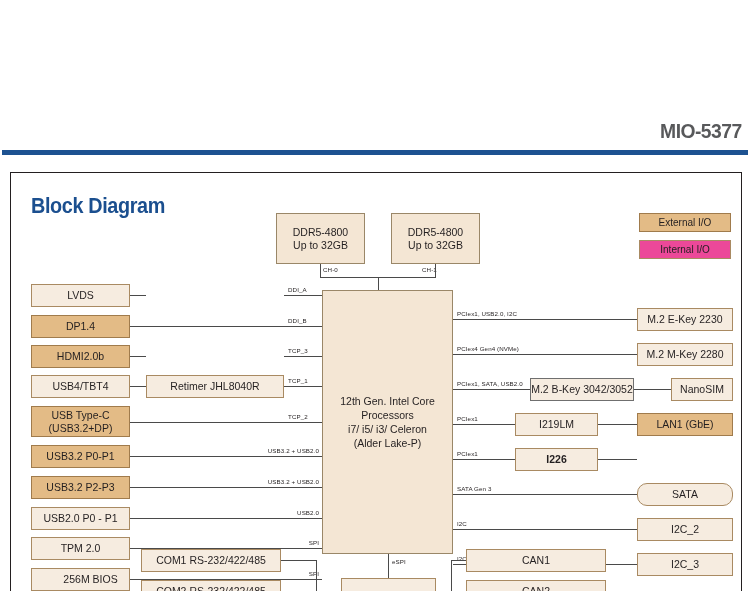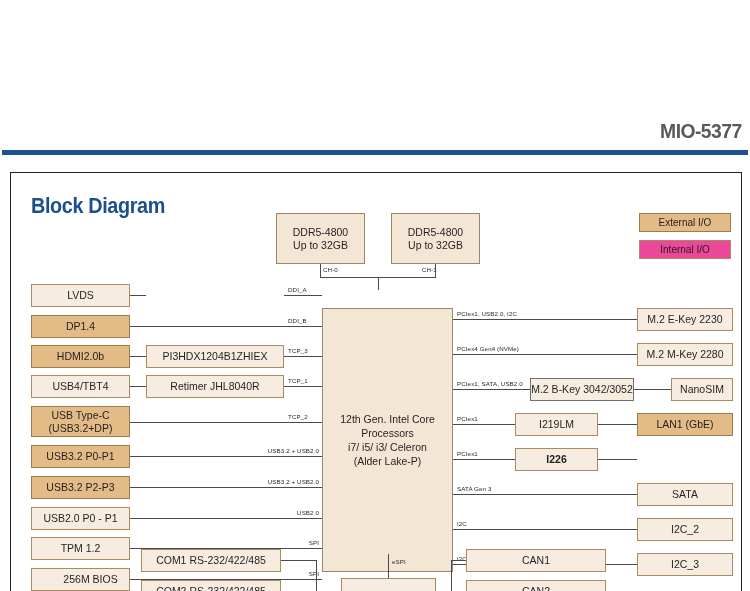--- a/index.html
+++ b/index.html
@@ -40,21 +40,21 @@
     background: #f6ece0;
     color: #231f20;
     font-size: 10.5px;
     display: flex; align-items: center; justify-content: center;
     text-align: center; line-height: 1.18;
     white-space: pre-line;
   }
   .blk.ext { background: #e3bb86; border-color: #a07b4c; }
   .blk.cpu {
     background: #f4e6d4; border-color: #9a8768;
-    font-size: 10.5px; line-height: 1.35; margin-top: 18px;
+    font-size: 10.5px; line-height: 1.35;
   }
   .blk.mem { background: #f4e6d4; border-color: #9a8768; }
   .blk.dark-border { border-color: #6f6f6f; }
 
   
   .wire { position: absolute; background: #4a4a4a; }
   .wire.h { height: 1px; }
   .wire.v { width: 1px; }
 
   
@@ -108,21 +108,20 @@
     <div class="blk" style="left:20px; top:111px; width:99px; height:23px;">LVDS</div>
     <div class="wire h" style="left:119px; top:122px; width:16px;"></div>
     <div class="wire h" style="left:273px; top:122px; width:38px;"></div>
     <div class="sig" style="left:277px; top:113px;">DDI_A</div>
 
     <div class="blk ext" style="left:20px; top:142px; width:99px; height:23px;">DP1.4</div>
     <div class="wire h" style="left:119px; top:153px; width:192px;"></div>
     <div class="sig" style="left:277px; top:144px;">DDI_B</div>
 
     <div class="blk ext" style="left:20px; top:172px; width:99px; height:23px;">HDMI2.0b</div>
-    <div class="blk" style="left:135px; top:172px; width:138px; height:23px;">PI3HDX1204B1ZHIEX</div>
     <div class="wire h" style="left:119px; top:183px; width:16px;"></div>
     <div class="wire h" style="left:273px; top:183px; width:38px;"></div>
     <div class="sig" style="left:277px; top:174px;">TCP_3</div>
 
     <div class="blk" style="left:20px; top:202px; width:99px; height:23px;">USB4/TBT4</div>
     <div class="blk" style="left:135px; top:202px; width:138px; height:23px;">Retimer JHL8040R</div>
     <div class="wire h" style="left:119px; top:213px; width:16px;"></div>
     <div class="wire h" style="left:273px; top:213px; width:38px;"></div>
     <div class="sig" style="left:277px; top:204px;">TCP_1</div>
 
@@ -136,21 +135,21 @@
     <div class="sig r" style="left:220px; top:274px; width:88px;">USB3.2 + USB2.0</div>
 
     <div class="blk ext" style="left:20px; top:303px; width:99px; height:23px;">USB3.2 P2-P3</div>
     <div class="wire h" style="left:119px; top:314px; width:192px;"></div>
     <div class="sig r" style="left:220px; top:305px; width:88px;">USB3.2 + USB2.0</div>
 
     <div class="blk" style="left:20px; top:334px; width:99px; height:23px;">USB2.0 P0 - P1</div>
     <div class="wire h" style="left:119px; top:345px; width:192px;"></div>
     <div class="sig r" style="left:240px; top:336px; width:68px;">USB2.0</div>
 
-    <div class="blk" style="left:20px; top:364px; width:99px; height:23px;">TPM 1.2</div>
+    <div class="blk" style="left:20px; top:364px; width:99px; height:23px;">TPM 2.0</div>
     <div class="wire h" style="left:119px; top:375px; width:192px;"></div>
     <div class="sig r" style="left:250px; top:366px; width:58px;">SPI</div>
 
     <div class="blk" style="left:20px; top:395px; width:99px; height:23px;padding-left:20px;">256M BIOS</div>
     <div class="wire h" style="left:119px; top:406px; width:192px;"></div>
     <div class="sig r" style="left:250px; top:397px; width:58px;">SPI</div>
 
     <div class="wire h" style="left:442px; top:146px; width:184px;"></div>
     <div class="sig" style="left:446px; top:137px;">PCIex1, USB2.0, I2C</div>
     <div class="blk" style="left:626px; top:135px; width:96px; height:23px;">M.2 E-Key 2230</div>
@@ -171,21 +170,21 @@
     <div class="wire h" style="left:587px; top:251px; width:39px;"></div>
     <div class="blk ext" style="left:626px; top:240px; width:96px; height:23px;">LAN1 (GbE)</div>
 
     <div class="wire h" style="left:442px; top:286px; width:62px;"></div>
     <div class="sig" style="left:446px; top:277px;">PCIex1</div>
     <div class="blk" style="left:504px; top:275px; width:83px; height:23px;font-weight:bold;">I226</div>
     <div class="wire h" style="left:587px; top:286px; width:39px;"></div>
 
     <div class="wire h" style="left:442px; top:321px; width:184px;"></div>
     <div class="sig" style="left:446px; top:312px;">SATA Gen 3</div>
-    <div class="blk" style="left:626px; top:310px; width:96px; height:23px;">SATA</div>
+    <div class="blk" style="left:626px; top:310px; width:96px; height:23px;border-radius:10px;">SATA</div>
 
     <div class="wire h" style="left:442px; top:356px; width:184px;"></div>
     <div class="sig" style="left:446px; top:347px;">I2C</div>
     <div class="blk" style="left:626px; top:345px; width:96px; height:23px;">I2C_2</div>
 
     <div class="wire h" style="left:442px; top:391px; width:184px;"></div>
     <div class="sig" style="left:446px; top:382px;">I2C</div>
     <div class="blk" style="left:626px; top:380px; width:96px; height:23px;">I2C_3</div>
 
     <div class="wire v" style="left:377px; top:381px; height:24px;"></div>

